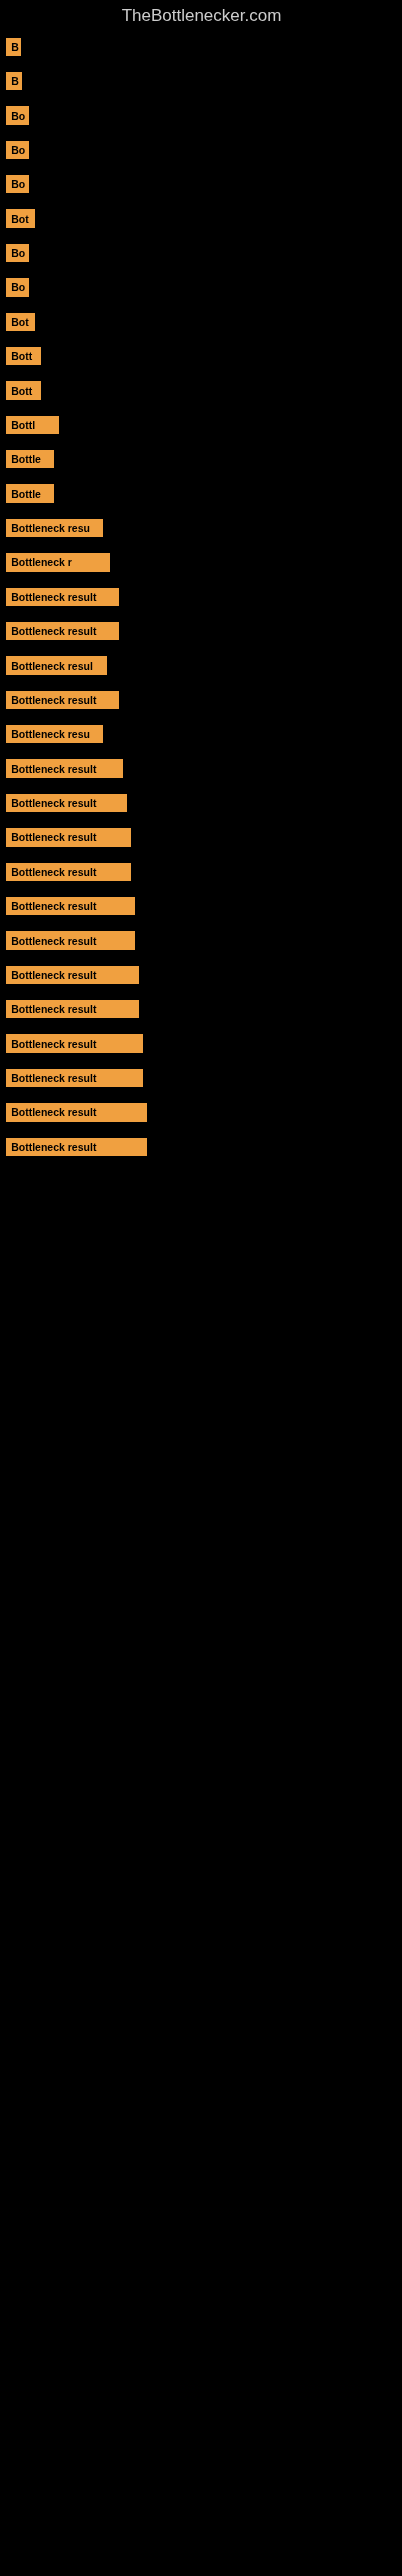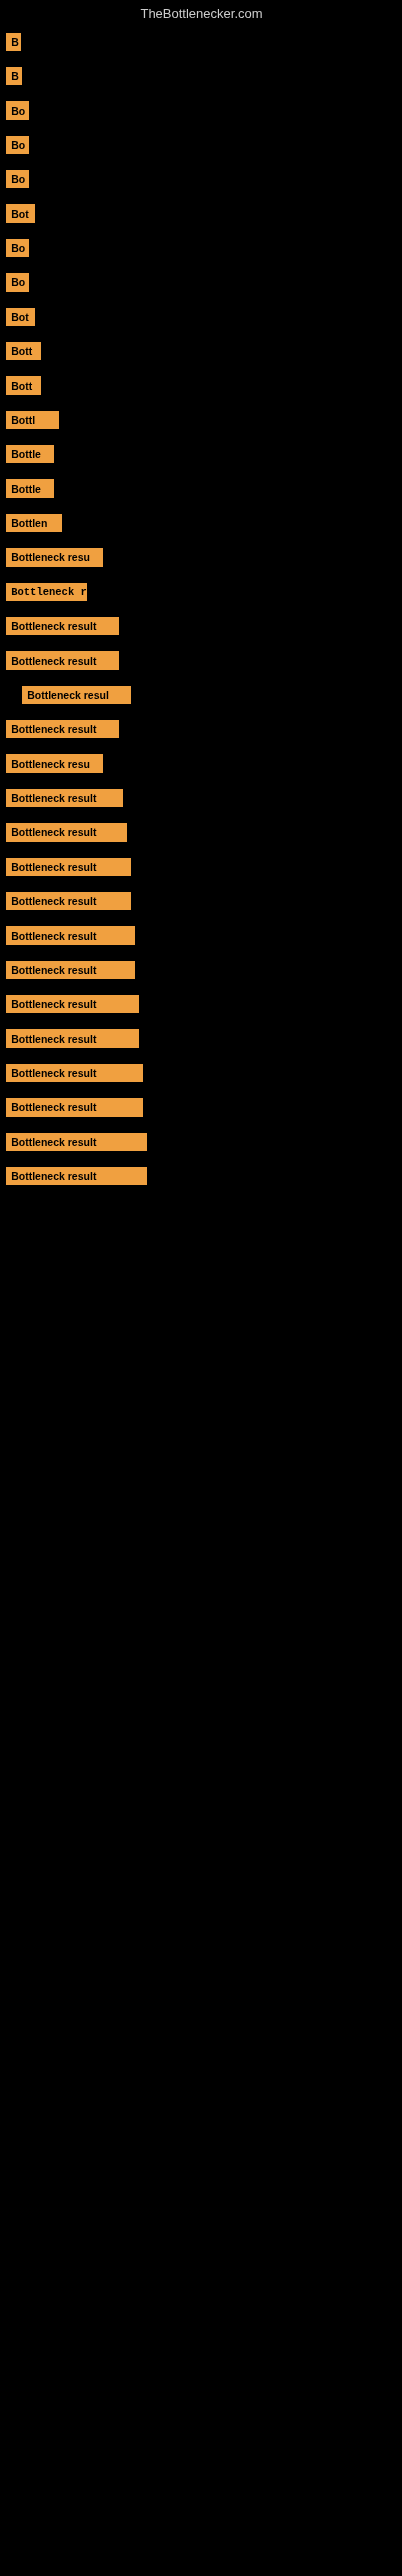--- a/index.html
+++ b/index.html
@@ -9,21 +9,21 @@
     }
     body {
       background-color: #000;
       width: 403px;
       font-family: Arial, sans-serif;
       overflow-x: hidden;
     }
     .site-title {
       text-align: center;
       color: #ccc;
-      font-size: 13px;
+      font-size: 17px;
       padding: 6.4px 0 3.2px 0;
     }
     .container {
       padding: 0 6.4px;
     }
     .row {
       display: flex;
       align-items: center;
       margin-bottom: 0px;
       padding: 8px 0 8px 0;
@@ -81,36 +81,33 @@
     <div class="row">
       <div class="label-box" style="width: 53px;">Bottl</div>
     </div>
     <div class="row">
       <div class="label-box" style="width: 48px;">Bottle</div>
     </div>
     <div class="row">
       <div class="label-box" style="width: 48px;">Bottle</div>
     </div>
     <div class="row">
-      <div class="label-box" style="width: 56px;">Bottlen</div>
-    </div>
-    <div class="row">
       <div class="label-box" style="width: 97px;">Bottleneck resu</div>
     </div>
     <div class="row">
-      <div class="label-box" style="width: 81px; font-family: Liberation Mono, monospace;">Bottleneck r</div>
+      <div class="label-box" style="width: 104px;">Bottleneck r</div>
     </div>
     <div class="row">
       <div class="label-box" style="width: 113px;">Bottleneck result</div>
     </div>
     <div class="row">
       <div class="label-box" style="width: 113px;">Bottleneck result</div>
     </div>
     <div class="row">
-      <div class="label-box" style="width: 109px; margin-left: 16px;">Bottleneck resul</div>
+      <div class="label-box" style="width: 101px;">Bottleneck resul</div>
     </div>
     <div class="row">
       <div class="label-box" style="width: 113px;">Bottleneck result</div>
     </div>
     <div class="row">
       <div class="label-box" style="width: 97px;">Bottleneck resu</div>
     </div>
     <div class="row">
       <div class="label-box" style="width: 117px;">Bottleneck result</div>
     </div>

